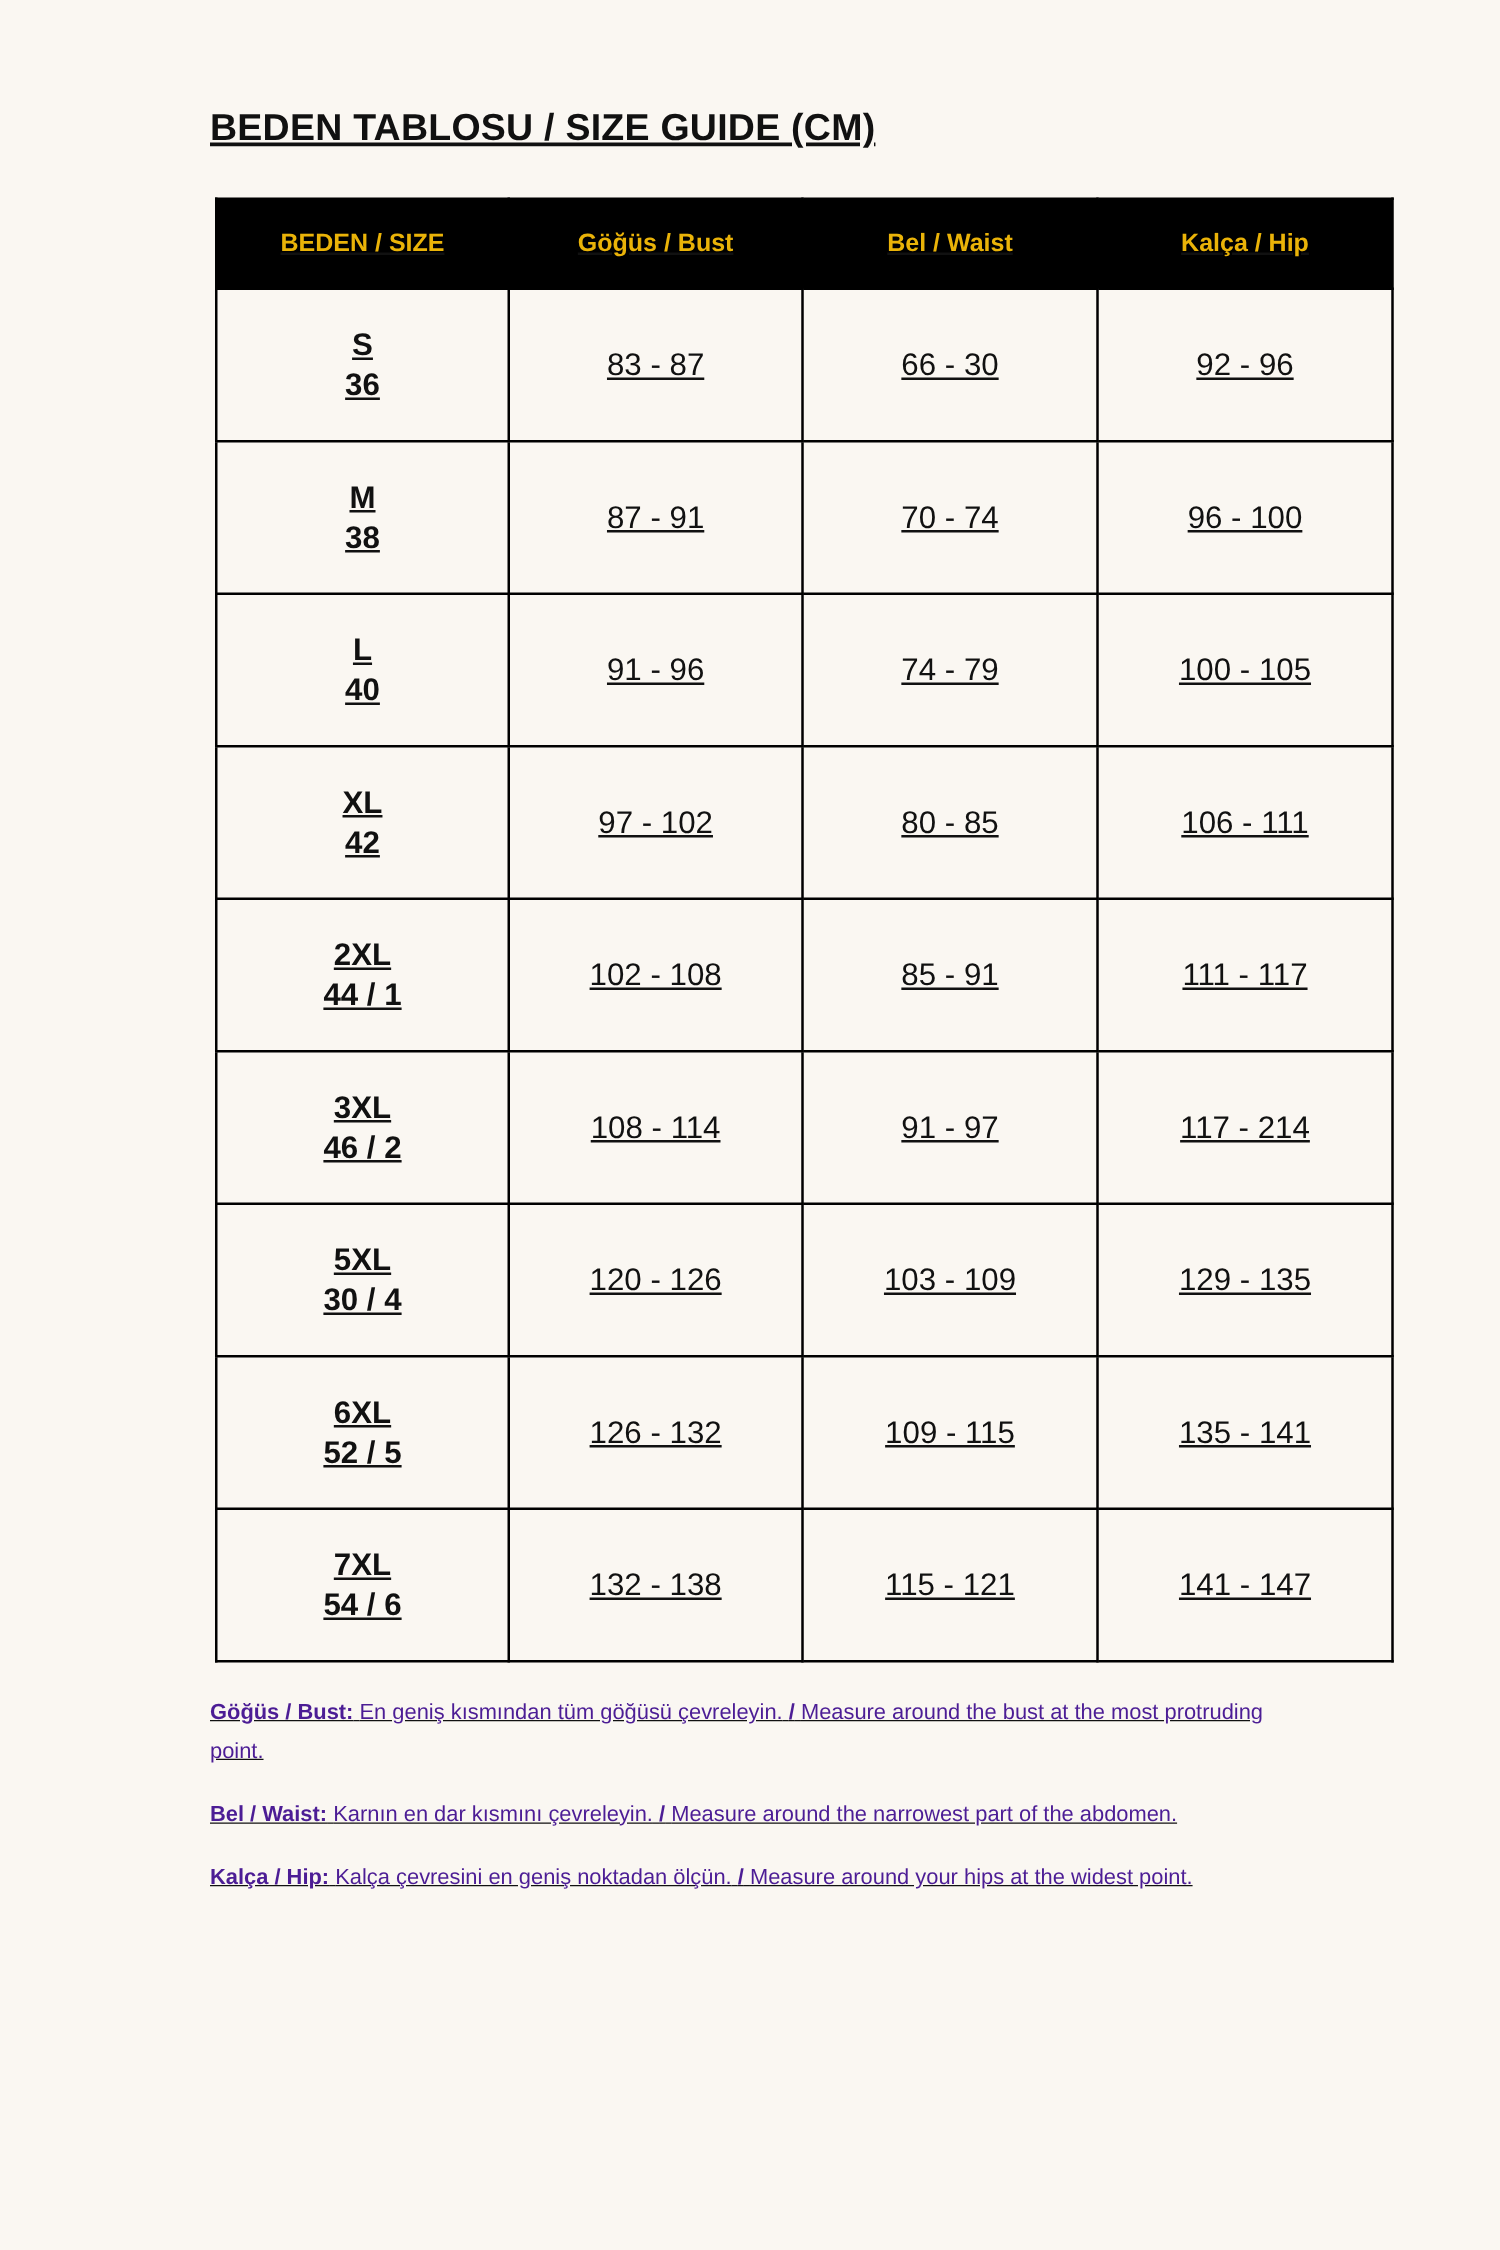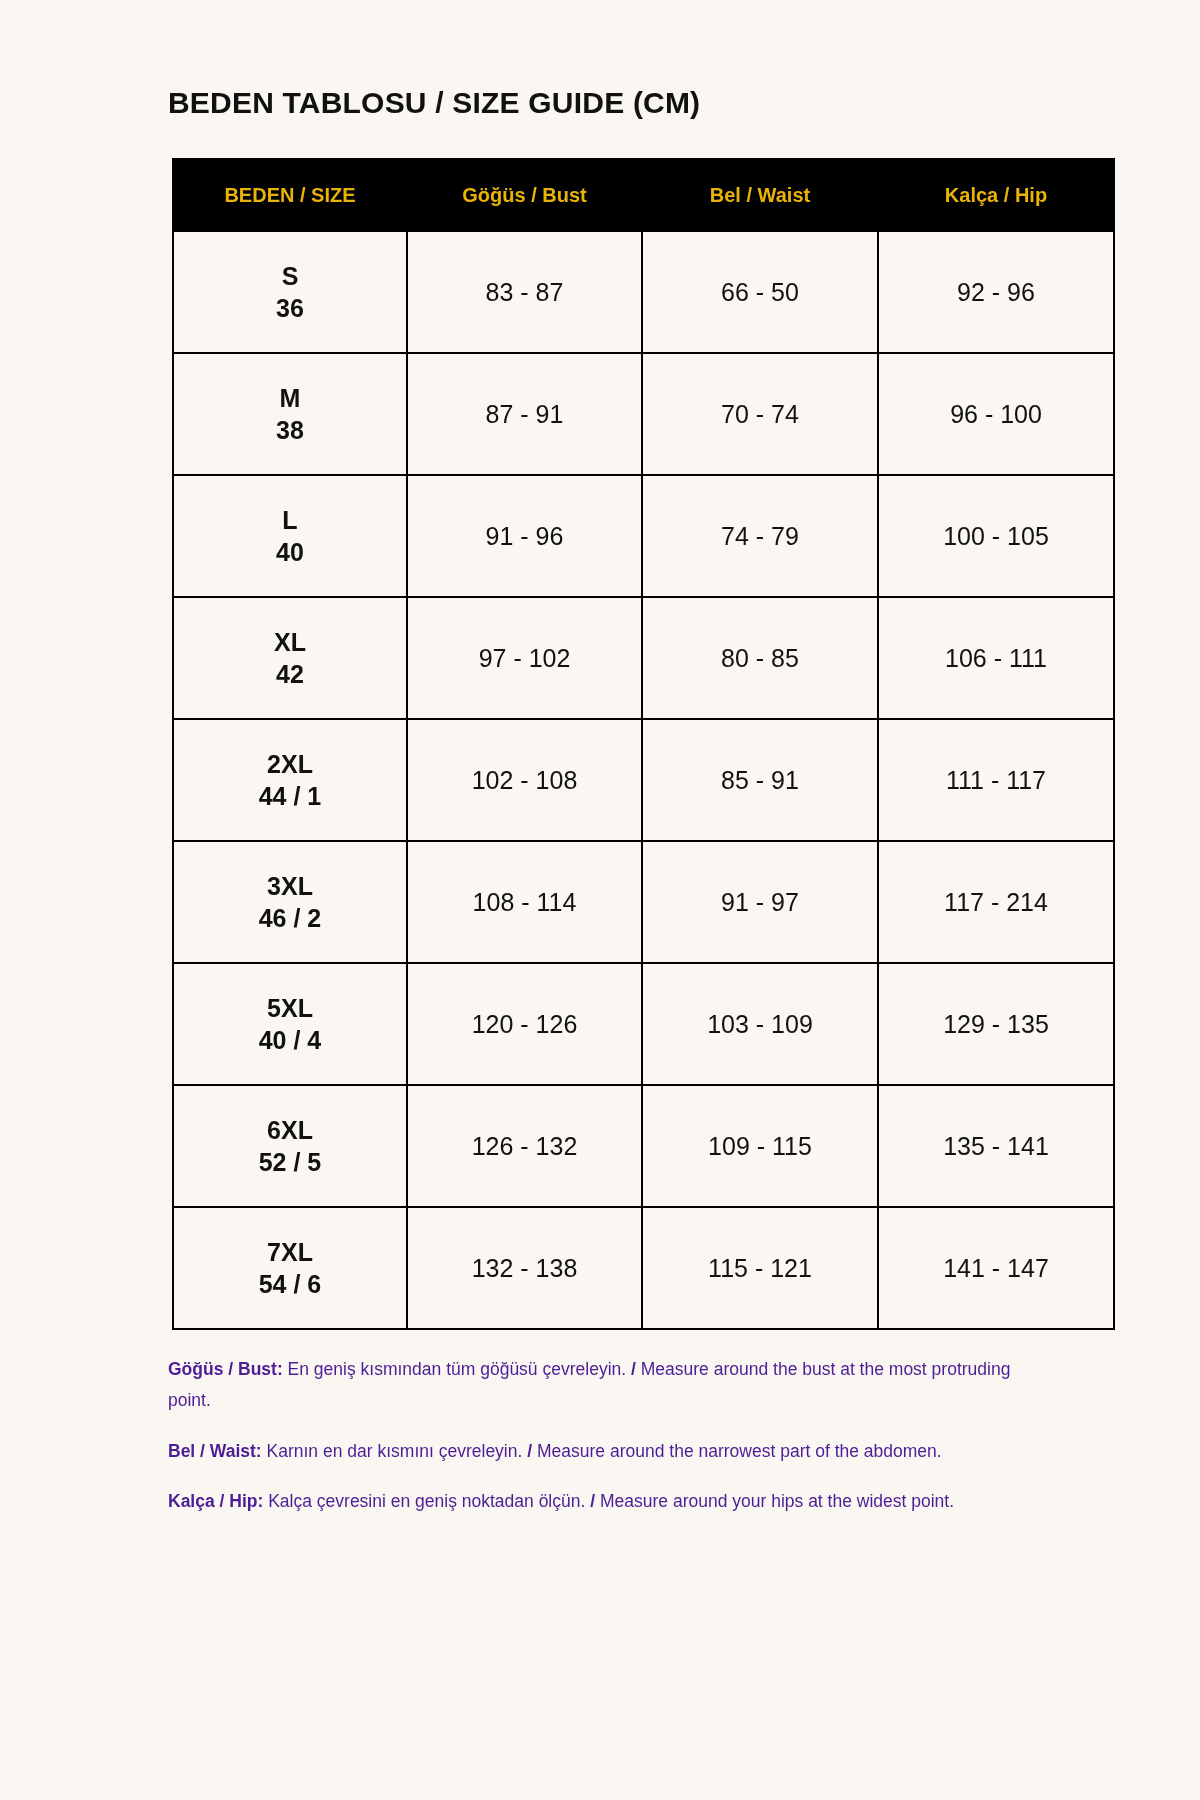--- a/index.html
+++ b/index.html
@@ -13,20 +13,21 @@
     font-family: "Liberation Sans", sans-serif;
     color: #111111;
     overflow: hidden;
   }
   .page {
     position: relative;
     width: 1200px;
     height: 1800px;
     box-sizing: border-box;
     padding: 86px 0 0 0;
+    text-decoration: underline;
   }
   .title {
     font-size: 30px;
     font-weight: bold;
     letter-spacing: 0.2px;
     margin: 0 0 38px 168px;
     color: #111111;
   }
   .table-wrap {
     margin: 0 0 0 172px;
@@ -104,21 +105,21 @@
           <th class="hip-col">Kalça / Hip</th>
         </tr>
       </thead>
       <tbody>
         <tr>
           <td class="sizecell">
             <span class="sz-letter">S</span>
             <span class="sz-num">36</span>
           </td>
           <td>83 - 87</td>
-          <td>66 - 50</td>
+          <td>66 - 30</td>
           <td>92 - 96</td>
         </tr>
         <tr>
           <td class="sizecell">
             <span class="sz-letter">M</span>
             <span class="sz-num">38</span>
           </td>
           <td>87 - 91</td>
           <td>70 - 74</td>
           <td>96 - 100</td>
@@ -155,21 +156,21 @@
             <span class="sz-letter">3XL</span>
             <span class="sz-num">46 / 2</span>
           </td>
           <td>108 - 114</td>
           <td>91 - 97</td>
           <td>117 - 214</td>
         </tr>
         <tr>
           <td class="sizecell">
             <span class="sz-letter">5XL</span>
-            <span class="sz-num">40 / 4</span>
+            <span class="sz-num">30 / 4</span>
           </td>
           <td>120 - 126</td>
           <td>103 - 109</td>
           <td>129 - 135</td>
         </tr>
         <tr>
           <td class="sizecell">
             <span class="sz-letter">6XL</span>
             <span class="sz-num">52 / 5</span>
           </td>

